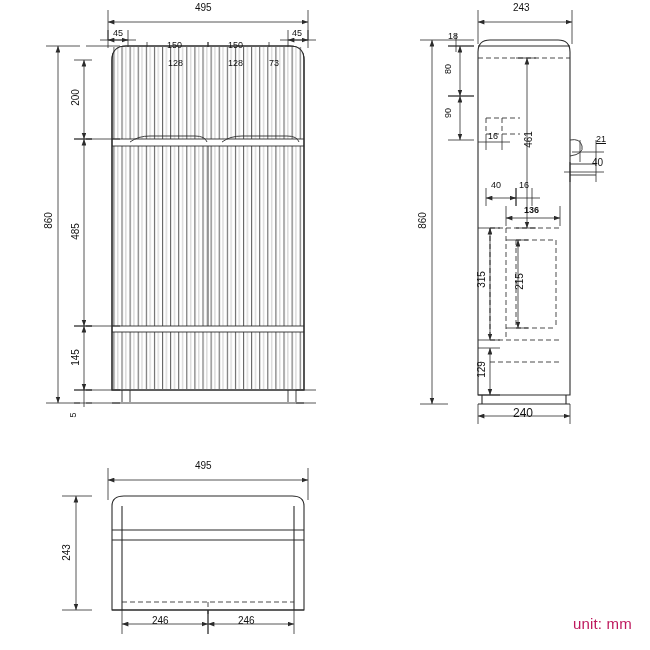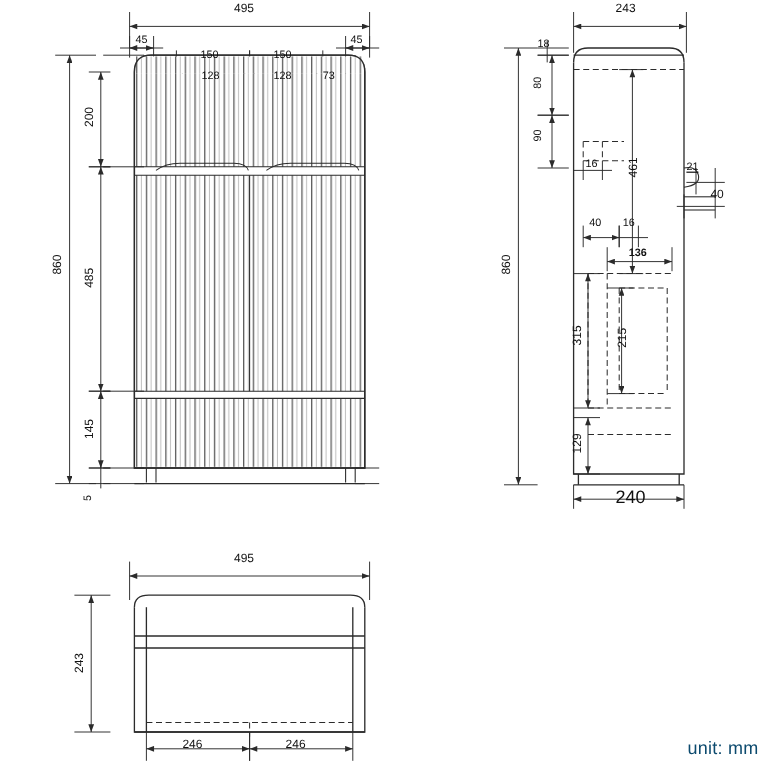--- a/index.html
+++ b/index.html
@@ -28,21 +28,21 @@
     top: 0;
     width: 650px;
     height: 650px;
     display: block;
   }
   .unit-label {
     position: absolute;
     right: 18px;
     bottom: 18px;
     font-size: 15px;
-    color: #0c4a6e;
+    color: #be185d;
     letter-spacing: 0.2px;
     white-space: nowrap;
   }
 </style>
 </head>
 <body>
 
 <div id="stage">
 
   <svg id="drawing" viewBox="0 0 650 650">
@@ -355,27 +355,27 @@
   <div style="position:absolute;left:228px;top:58px;font-size:9px;">128</div>
   <div style="position:absolute;left:269px;top:58px;font-size:9px;text-align:right;">73</div>
 
   <div style="position:absolute;left:40px;top:215px;font-size:10px;transform:rotate(-90deg);transform-origin:center;">860</div>
   <div style="position:absolute;left:67px;top:92px;font-size:10px;transform:rotate(-90deg);transform-origin:center;">200</div>
   <div style="position:absolute;left:67px;top:226px;font-size:10px;transform:rotate(-90deg);transform-origin:center;">485</div>
   <div style="position:absolute;left:67px;top:352px;font-size:10px;transform:rotate(-90deg);transform-origin:center;">145</div>
   <div style="position:absolute;left:70px;top:410px;font-size:9px;transform:rotate(-90deg);transform-origin:center;">5</div>
 
   <div style="position:absolute;left:513px;top:2px;font-size:10px;">243</div>
-  <div style="position:absolute;left:513px;top:406px;font-size:15px;">240</div>
+  <div style="position:absolute;left:513px;top:406px;font-size:12px;">240</div>
   <div style="position:absolute;left:448px;top:31px;font-size:9px;text-align:center;">18</div>
   <div style="position:absolute;left:443px;top:64px;font-size:9px;transform:rotate(-90deg);transform-origin:center;">80</div>
   <div style="position:absolute;left:443px;top:108px;font-size:9px;transform:rotate(-90deg);transform-origin:center;">90</div>
   <div style="position:absolute;left:488px;top:131px;font-size:9px;">16</div>
   <div style="position:absolute;left:520px;top:134px;font-size:10px;transform:rotate(-90deg);transform-origin:center;">461</div>
-  <div style="position:absolute;left:572px;top:134px;font-size:9px;text-decoration:underline;">21</div>
+  <div style="position:absolute;left:596px;top:134px;font-size:9px;text-decoration:underline;">21</div>
   <div style="position:absolute;left:592px;top:157px;font-size:10px;">40</div>
   <div style="position:absolute;left:491px;top:180px;font-size:9px;">40</div>
   <div style="position:absolute;left:519px;top:180px;font-size:9px;">16</div>
   <div style="position:absolute;left:524px;top:205px;font-size:9px;font-weight:bold;">136</div>
   <div style="position:absolute;left:473px;top:274px;font-size:10px;transform:rotate(-90deg);transform-origin:center;">315</div>
   <div style="position:absolute;left:511px;top:276px;font-size:10px;transform:rotate(-90deg);transform-origin:center;">215</div>
   <div style="position:absolute;left:473px;top:364px;font-size:10px;transform:rotate(-90deg);transform-origin:center;">129</div>
   <div style="position:absolute;left:414px;top:215px;font-size:10px;transform:rotate(-90deg);transform-origin:center;">860</div>
 
   <div style="position:absolute;left:195px;top:460px;font-size:10px;">495</div>

